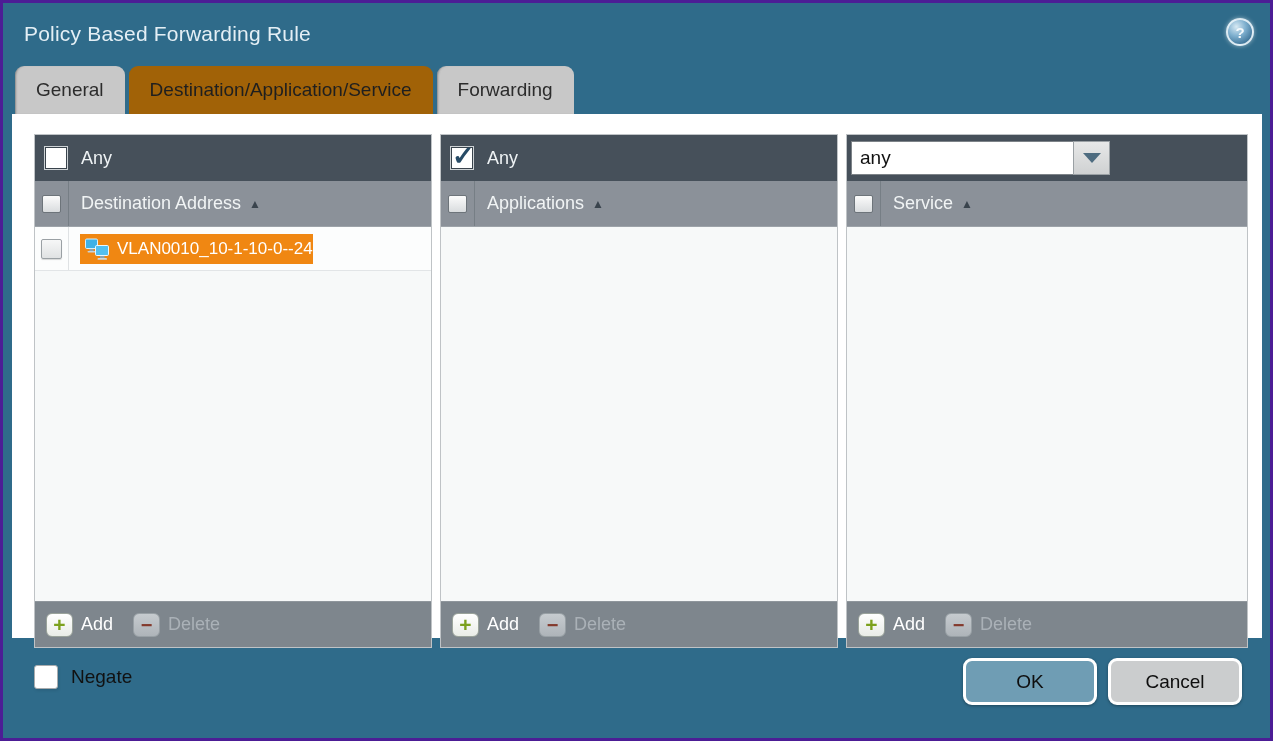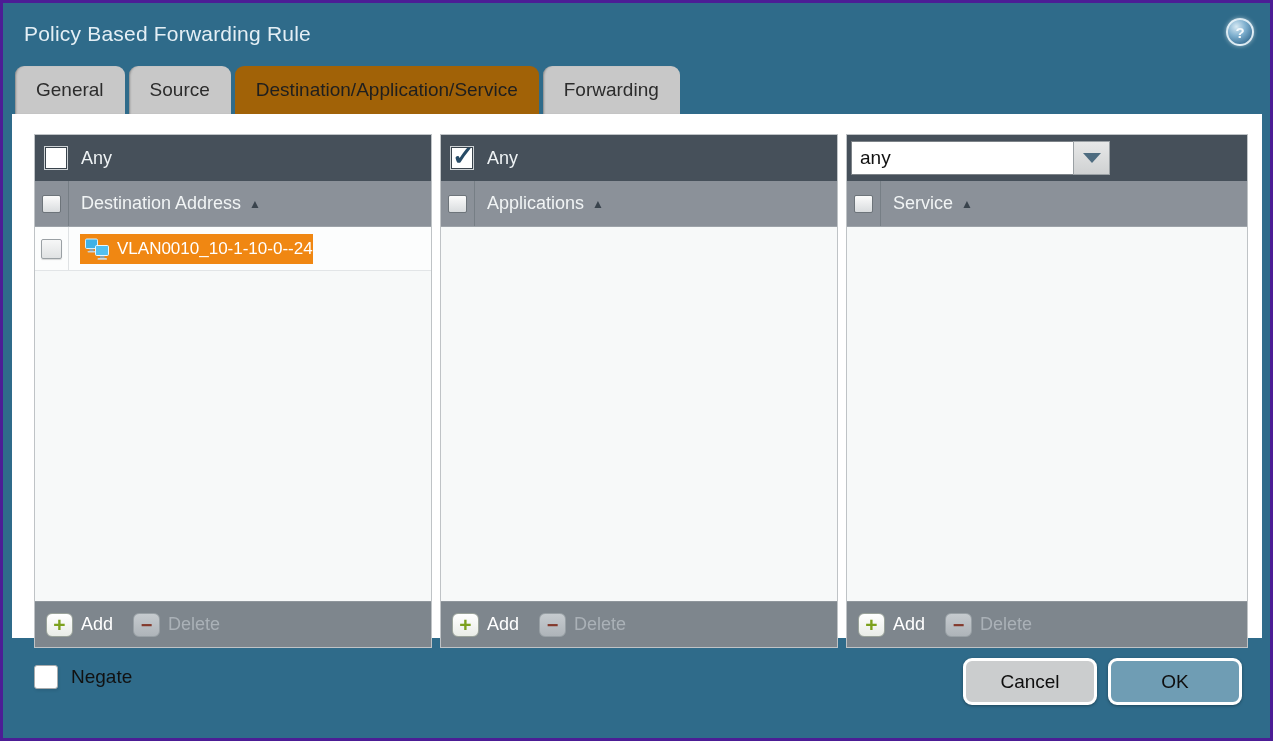--- a/index.html
+++ b/index.html
@@ -143,21 +143,20 @@
 
 <div class="frame">
 
   <div class="titlebar">
     <h1>Policy Based Forwarding Rule</h1>
     <div class="help">?</div>
   </div>
 
   <div class="tabs">
     <div class="tab">General</div>
-    <div class="tab">Source</div>
     <div class="tab active">Destination/Application/Service</div>
     <div class="tab">Forwarding</div>
   </div>
 
   <div class="panel">
     <div class="cols">
 
       <div class="col">
         <div class="col-top">
           <span class="cb cb-any"></span>
@@ -263,18 +262,18 @@
     </div>
 
     <div class="negate-row">
       <span class="cb cb-negate"></span>
       <span class="lbl">Negate</span>
     </div>
   </div>
 
   <div class="bottom">
     <div class="btns">
+      <button class="btn btn-ok">OK</button>
       <button class="btn btn-cancel">Cancel</button>
-      <button class="btn btn-ok">OK</button>
     </div>
   </div>
 
 </div>
 
 </body></html>

